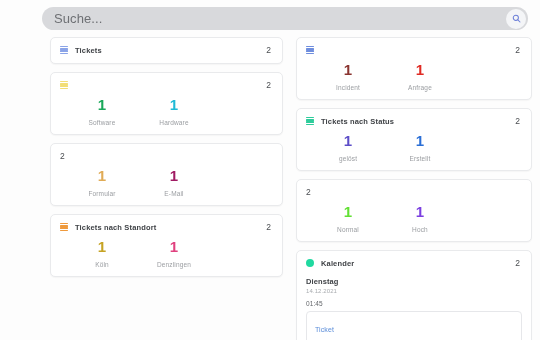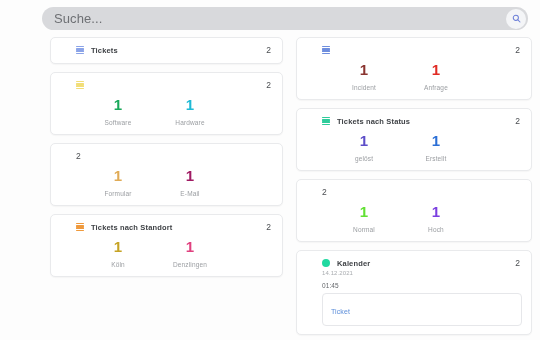--- a/index.html
+++ b/index.html
@@ -71,21 +71,21 @@
   .col-left  { width: 234px; }
   .col-right { width: 237px; }
 
   
   .card {
     background: #ffffff;
     border: 1px solid #e9eaec;
     border-radius: 5px;
     box-shadow: 0 1px 1px rgba(60,64,67,.045);
     box-sizing: border-box;
-    padding: 7px 9px 8px 25px;
+    padding: 7px 9px 8px 9px;
   }
   .card-head {
     display: flex;
     align-items: center;
     justify-content: space-between;
   }
   .card-head-left {
     display: flex;
     align-items: center;
     gap: 7px;
@@ -354,20 +354,21 @@
       </div>
 
       <div class="card">
         <div class="card-head">
           <div class="card-head-left">
             <span class="dot-ic" style="color:#20d9a0"></span>
             <span class="card-title">Kalender</span>
           </div>
           <span class="card-count">2</span>
         </div>
+        <div class="cal-day">Dienstag</div>
         <div class="cal-date">14.12.2021</div>
         <div class="cal-time">01:45</div>
         <div class="event">
           <a class="event-link" href="#">Ticket</a>
           
         </div>
       </div>
 
     </div>
   </div>

